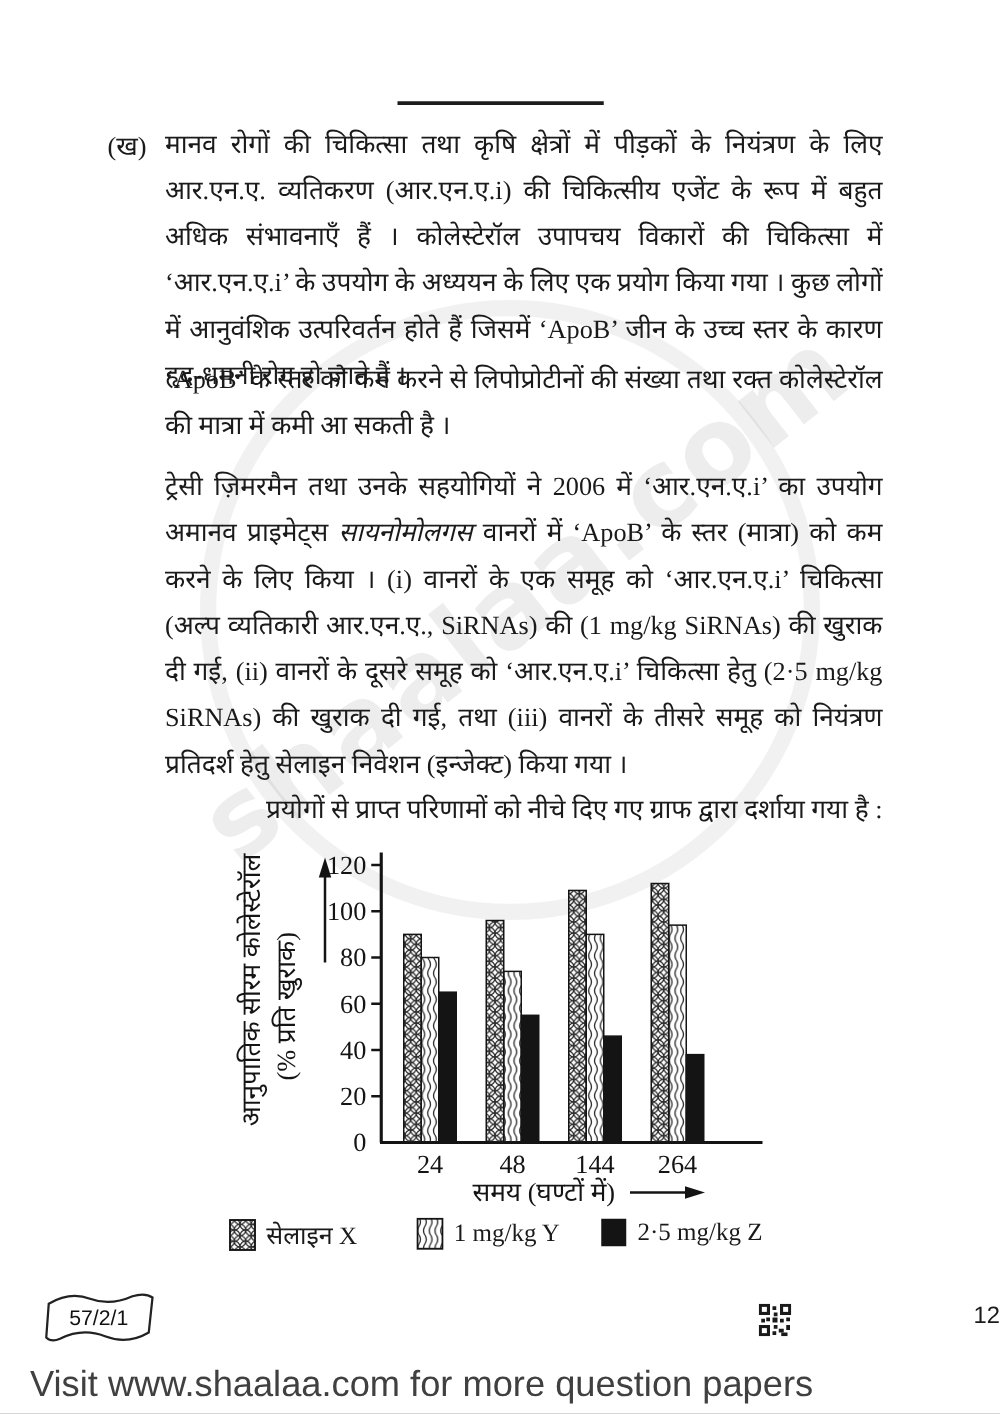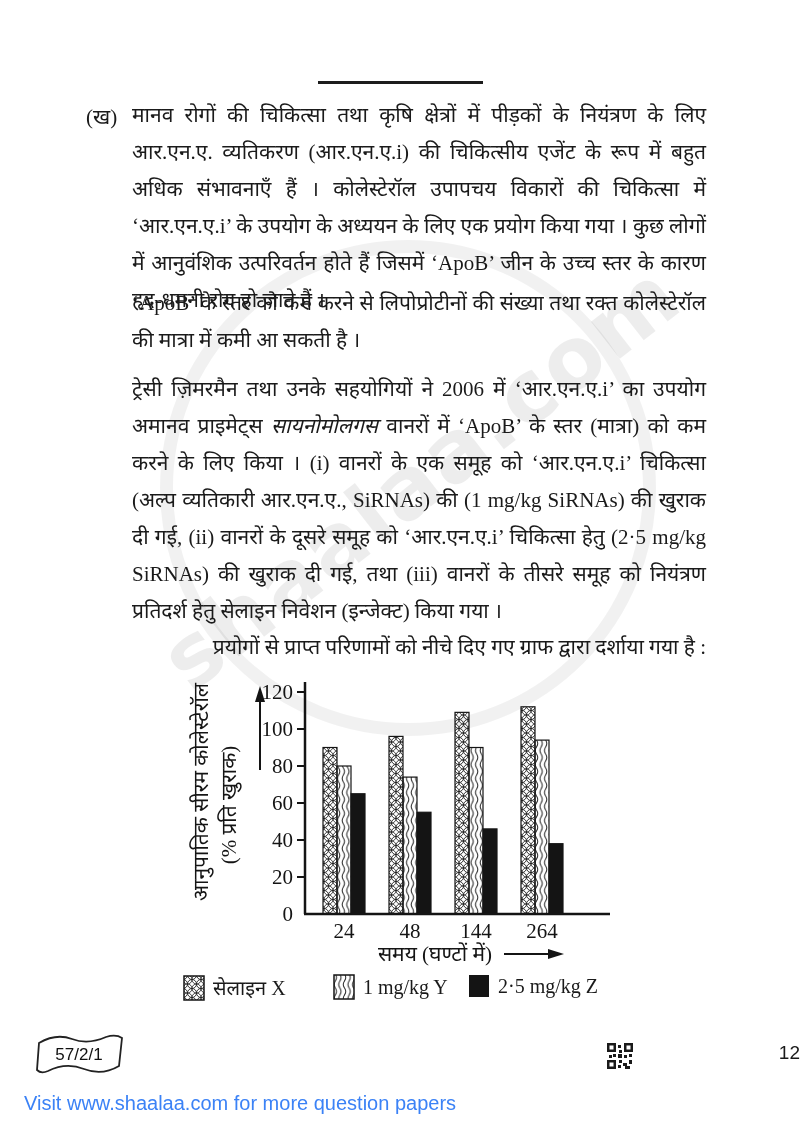--- a/index.html
+++ b/index.html
@@ -43,31 +43,31 @@
   .p4{top:629px;text-align:right;}
   .italic{font-style:italic;}
   
   .chart-wrap{position:absolute;left:180px;top:670px;width:450px;height:348px;}
   .chart-wrap svg text{font-family:"Liberation Serif", serif;fill:#141414;}
   
   .legend{position:absolute;left:183px;top:974px;width:460px;height:32px;}
   .legend-item{position:absolute;top:0;display:flex;align-items:center;font-size:20px;white-space:nowrap;}
   .li-0{left:0px;align-items:flex-end;}
   .li-1{left:150px;}
-  .li-2{left:285px;justify-content:flex-end;}
+  .li-2{left:297px;justify-content:flex-end;}
   .legend-item svg{margin-right:8px;}
   
   .flag{position:absolute;left:32px;top:1030px;}
   .page-num{position:absolute;left:0;top:1042px;width:800px;text-align:right;
     font-family:"Liberation Sans", sans-serif;font-size:19px;}
   .qr{position:absolute;left:607px;top:1043px;}
   .bottom-text{
     position:absolute;left:24px;top:1092px;
     font-family:"Liberation Sans", sans-serif;
-    font-size:20px;color:#3b82f6;
+    font-size:29px;color:#404040;
   }
 </style>
 </head>
 <body>
 
 <div class="page">
 
   <div class="wm-ring"></div>
   <div class="wm-text">shaalaa.com</div>
 

